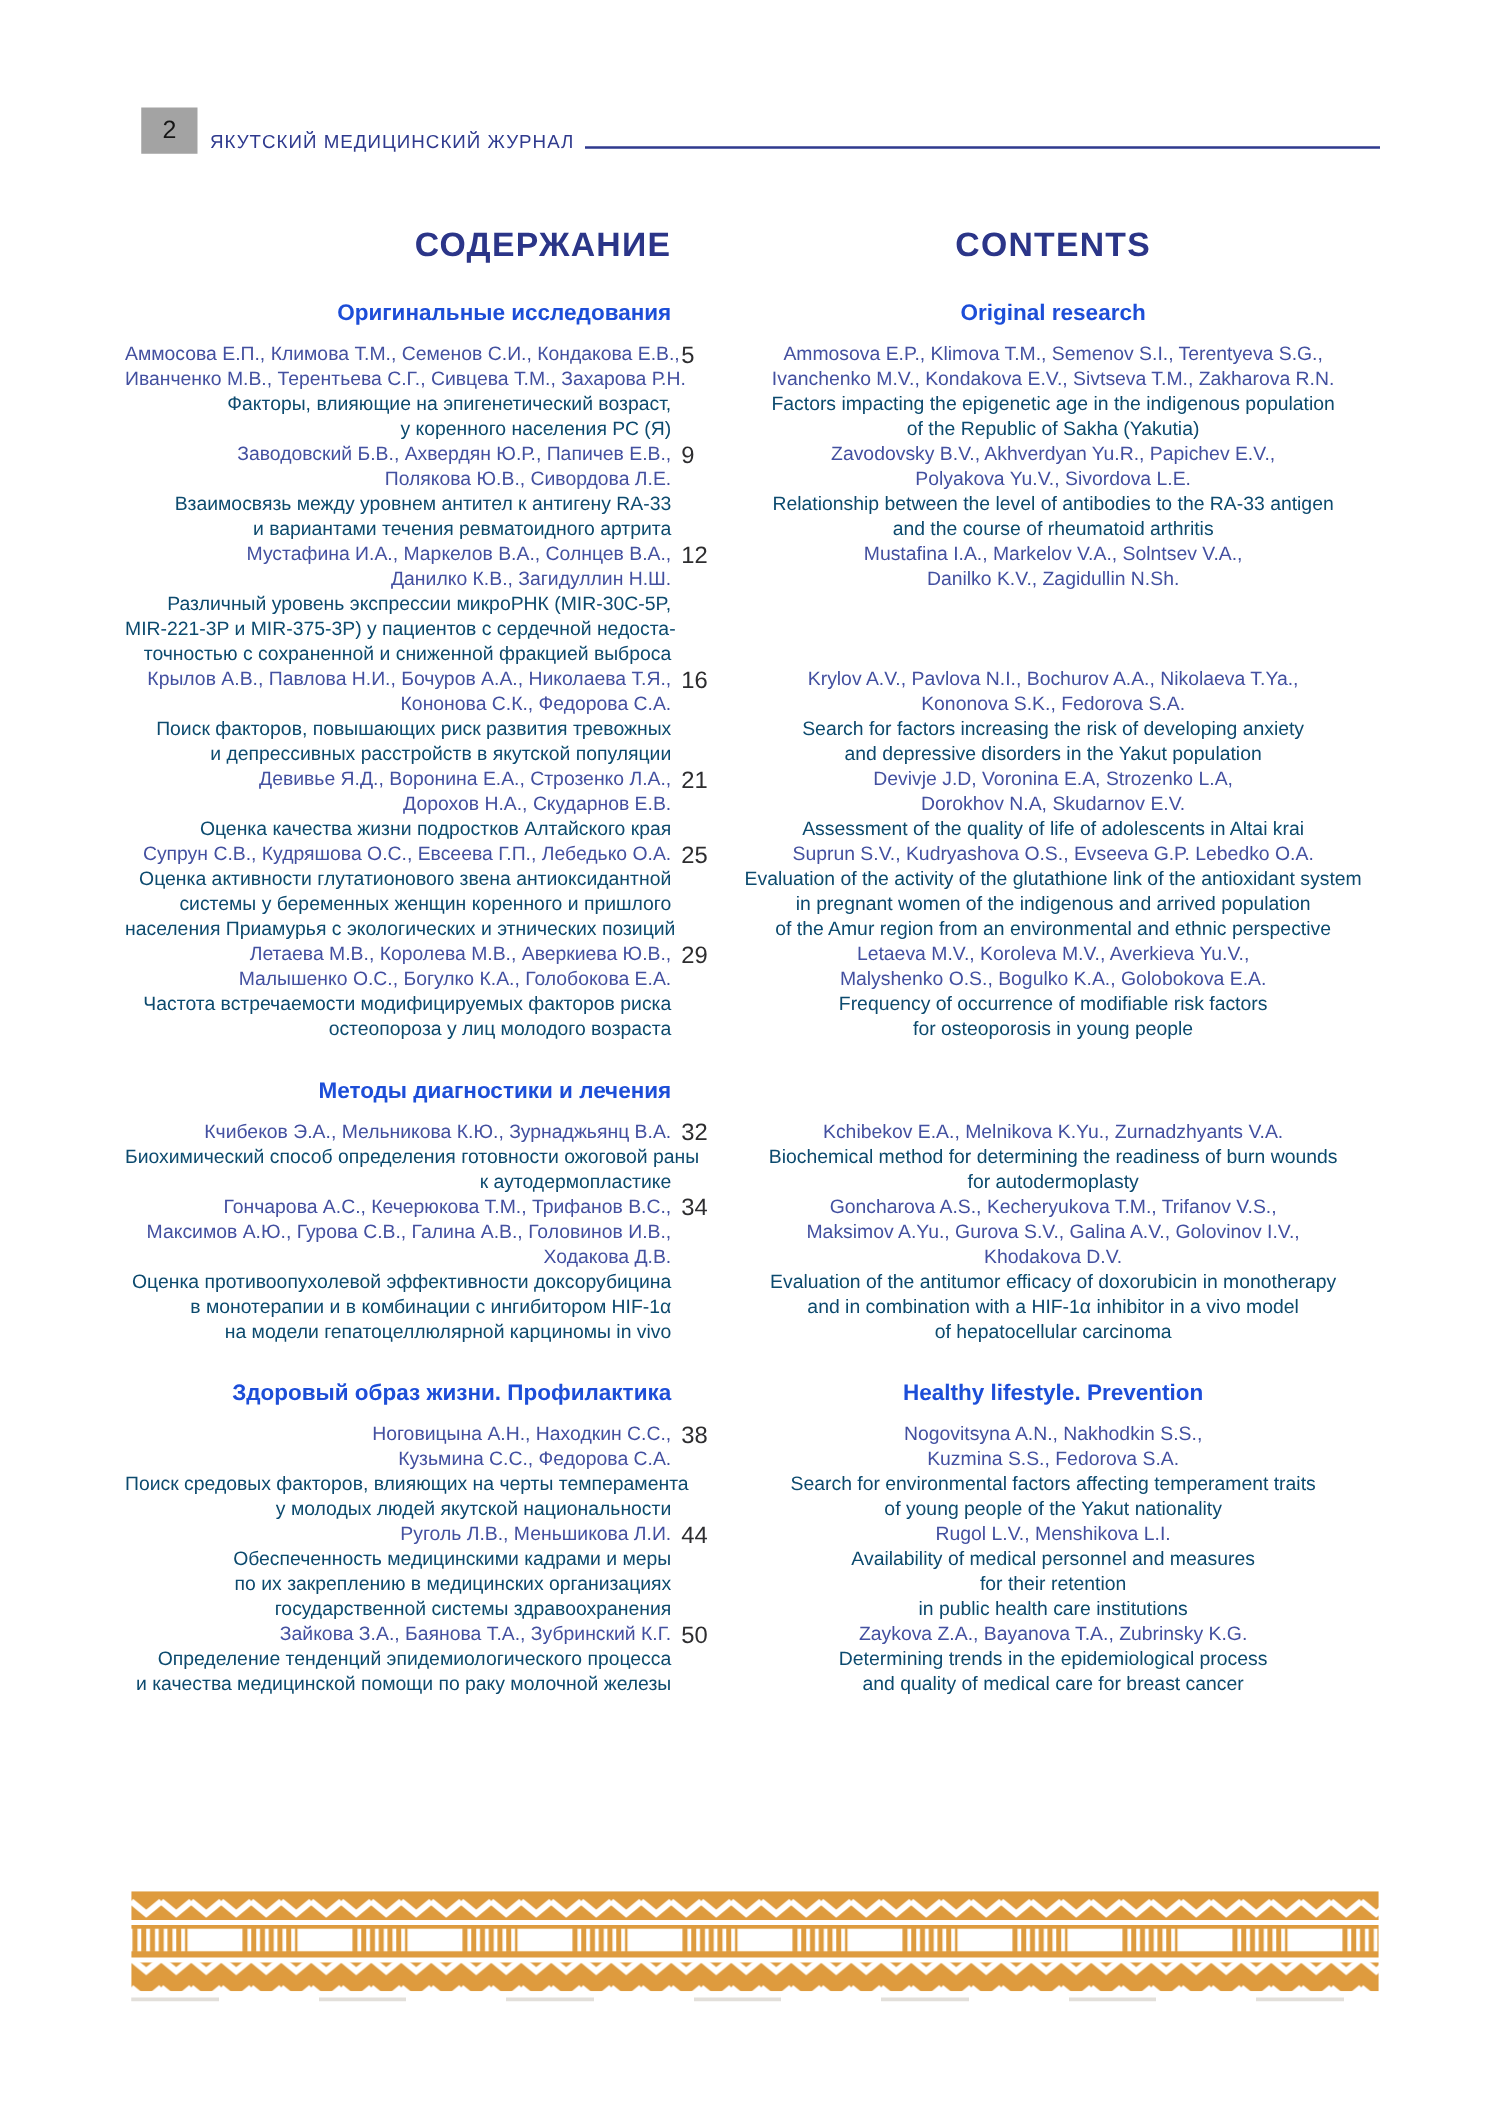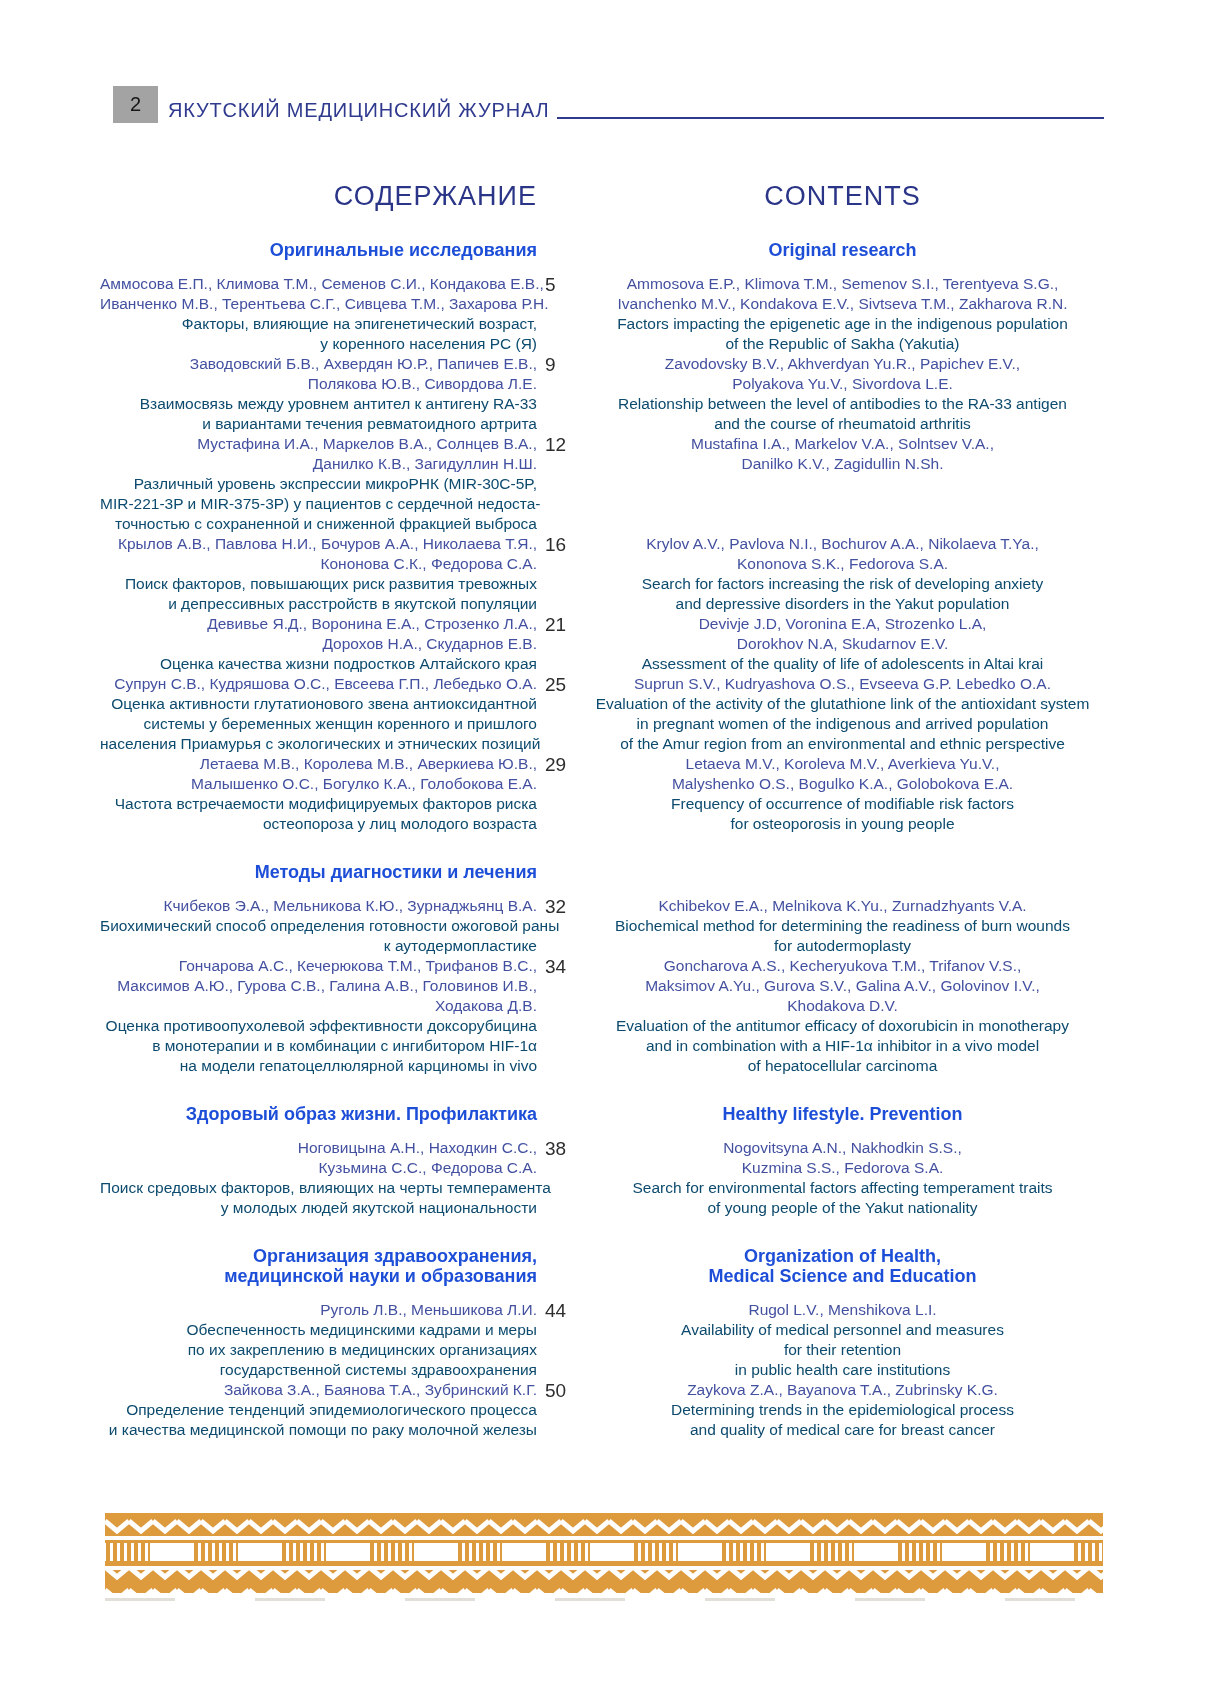--- a/index.html
+++ b/index.html
@@ -13,33 +13,33 @@
 
   
   .header { position:absolute; top:86px; left:113px; right:104px; display:flex; align-items:flex-end; }
   .page-num-box {
     width:45px; height:37px; background:#a3a3a3;
     display:flex; align-items:center; justify-content:center;
     font-size:20px; color:#161616;
   }
   .journal-name {
     margin-left:10px; padding-bottom:1px;
-    font-size:20px; letter-spacing:0.8px; color:#2f3a8e;
+    font-size:15px; letter-spacing:0.8px; color:#2f3a8e;
     white-space:nowrap;
   }
   .header-rule { flex:1; border-bottom:2px solid #2f3a8e; margin-left:8px; margin-bottom:4px; }
 
   
   .content { position:absolute; top:181px; left:100px; width:1006px; }
   .grid-row { display:grid; grid-template-columns:437px 42px 1fr; }
 
   
   .title-row { margin-bottom:24px; }
   .title-ru, .title-en {
-    font-size:27px; font-weight:normal; color:#2b3588; letter-spacing:1px;
+    font-size:27px; font-weight:bold; color:#2b3588; letter-spacing:1px;
   }
   .title-ru { text-align:right; }
   .title-en { text-align:center; }
 
   
   .section-row { margin:28px 0 14px 0; }
   .section-heading { font-size:18px; font-weight:bold; color:#1d4ed8; line-height:20px; white-space:pre; }
   .col-ru { text-align:right; }
   .col-en { text-align:center; }
 
@@ -268,27 +268,20 @@
       <span class="page-no">38</span>
     </div>
     <div class="col-en">
       <span class="authors">Nogovitsyna A.N., Nakhodkin S.S.,
 Kuzmina S.S., Fedorova S.A.</span>
       <span class="art-title">Search for environmental factors affecting temperament traits
 of young people of the Yakut nationality</span>
     </div>
   </div>
 
-  <div class="grid-row section-row">
-    <div class="section-heading col-ru">Организация здравоохранения,
-медицинской науки и образования</div>
-    <div></div>
-    <div class="section-heading col-en">Organization of Health,
-Medical Science and Education</div>
-  </div>
 
   <div class="grid-row entry-row">
     <div class="col-ru">
       <span class="authors">Руголь Л.В., Меньшикова Л.И.</span>
       <span class="art-title">Обеспеченность медицинскими кадрами и меры
 по их закреплению в медицинских организациях
 государственной системы здравоохранения</span>
     </div>
     <div class="page-cell">
       <span class="page-no">44</span>

